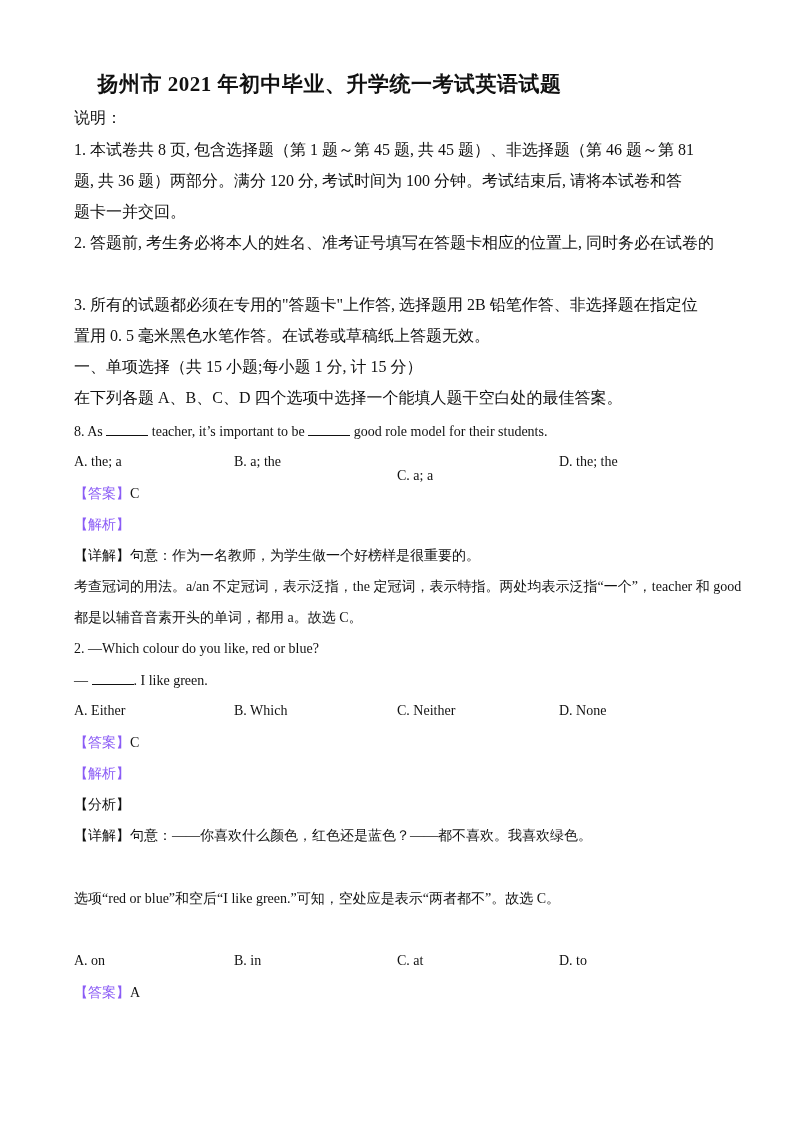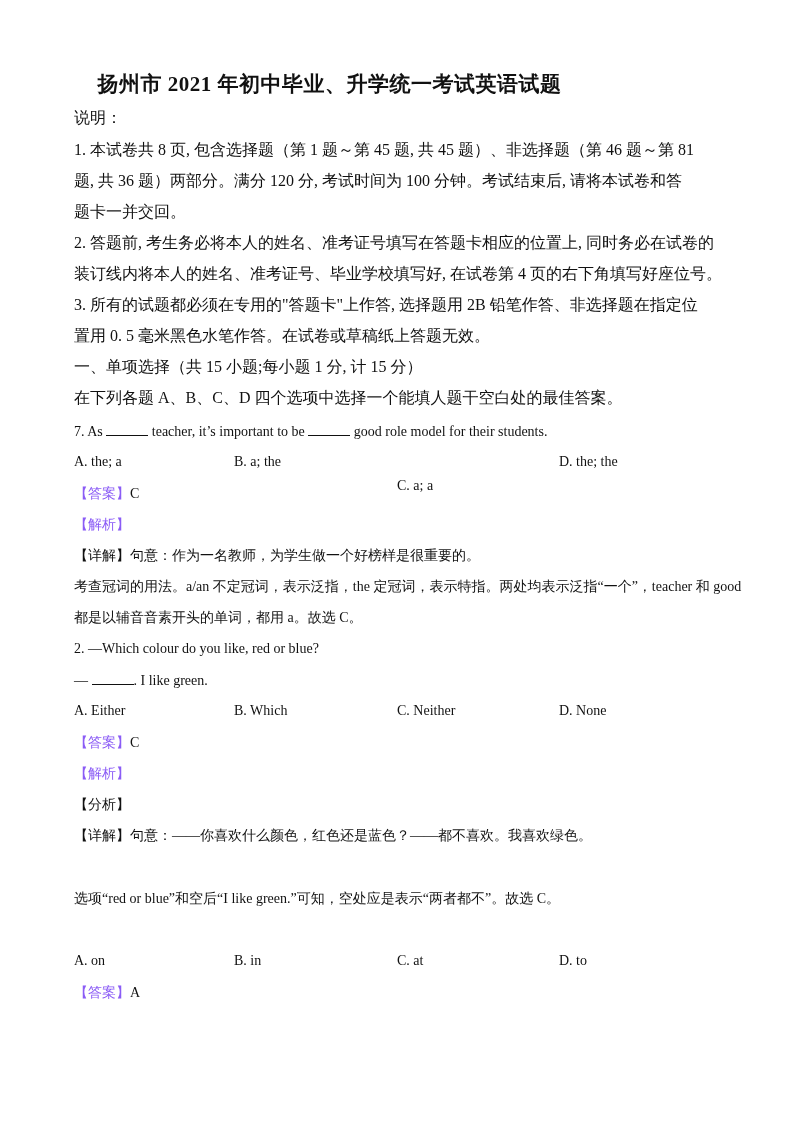--- a/index.html
+++ b/index.html
@@ -19,32 +19,31 @@
 
 <div class="page">
 
   <div class="title">扬州市 2021 年初中毕业、升学统一考试英语试题</div>
 
   <div class="line b" style="top:108px">说明：</div>
   <div class="line b" style="top:140px">1. 本试卷共 8 页, 包含选择题（第 1 题～第 45 题, 共 45 题）、非选择题（第 46 题～第 81</div>
   <div class="line b" style="top:171px">题, 共 36 题）两部分。满分 120 分, 考试时间为 100 分钟。考试结束后, 请将本试卷和答</div>
   <div class="line b" style="top:202px">题卡一并交回。</div>
   <div class="line b" style="top:233px">2. 答题前, 考生务必将本人的姓名、准考证号填写在答题卡相应的位置上, 同时务必在试卷的</div>
-  <div class="line b" style="top:264px">装订线内将本人的姓名、准考证号、毕业学校填写好, 在试卷第 4 页的右下角填写好座位号。</div>
   <div class="line b" style="top:295px">3. 所有的试题都必须在专用的"答题卡"上作答, 选择题用 2B 铅笔作答、非选择题在指定位</div>
   <div class="line b" style="top:326px">置用 0. 5 毫米黑色水笔作答。在试卷或草稿纸上答题无效。</div>
   <div class="line b" style="top:357px">一、单项选择（共 15 小题;每小题 1 分, 计 15 分）</div>
   <div class="line b" style="top:388px">在下列各题 A、B、C、D 四个选项中选择一个能填人题干空白处的最佳答案。</div>
 
   <div class="line" style="top:423px">
-    <span>7. As </span><span class="blank" style="width:42px"></span><span> teacher, it’s important to be </span><span class="blank" style="width:42px"></span><span> good role model for their students.</span>
+    <span>8. As </span><span class="blank" style="width:42px"></span><span> teacher, it’s important to be </span><span class="blank" style="width:42px"></span><span> good role model for their students.</span>
   </div>
   <div class="opt" style="top:454px;left:74px">A. the; a</div>
   <div class="opt" style="top:454px;left:234px">B. a; the</div>
-  <div class="opt" style="top:478px;left:397px">C. a; a</div>
+  <div class="opt" style="top:468px;left:397px">C. a; a</div>
   <div class="opt" style="top:454px;left:559px">D. the; the</div>
   <div class="line" style="top:485px">
     <span class="lbl">【答案】</span><span>C</span>
   </div>
   <div class="line lbl" style="top:516px">【解析】</div>
   <div class="line" style="top:547px">
     <span>【详解】</span><span>句意：作为一名教师，为学生做一个好榜样是很重要的。</span>
   </div>
   <div class="line" style="top:578px">考查冠词的用法。a/an 不定冠词，表示泛指，the 定冠词，表示特指。两处均表示泛指“一个”，teacher 和 good</div>
   <div class="line" style="top:609px">都是以辅音音素开头的单词，都用 a。故选 C。</div>

